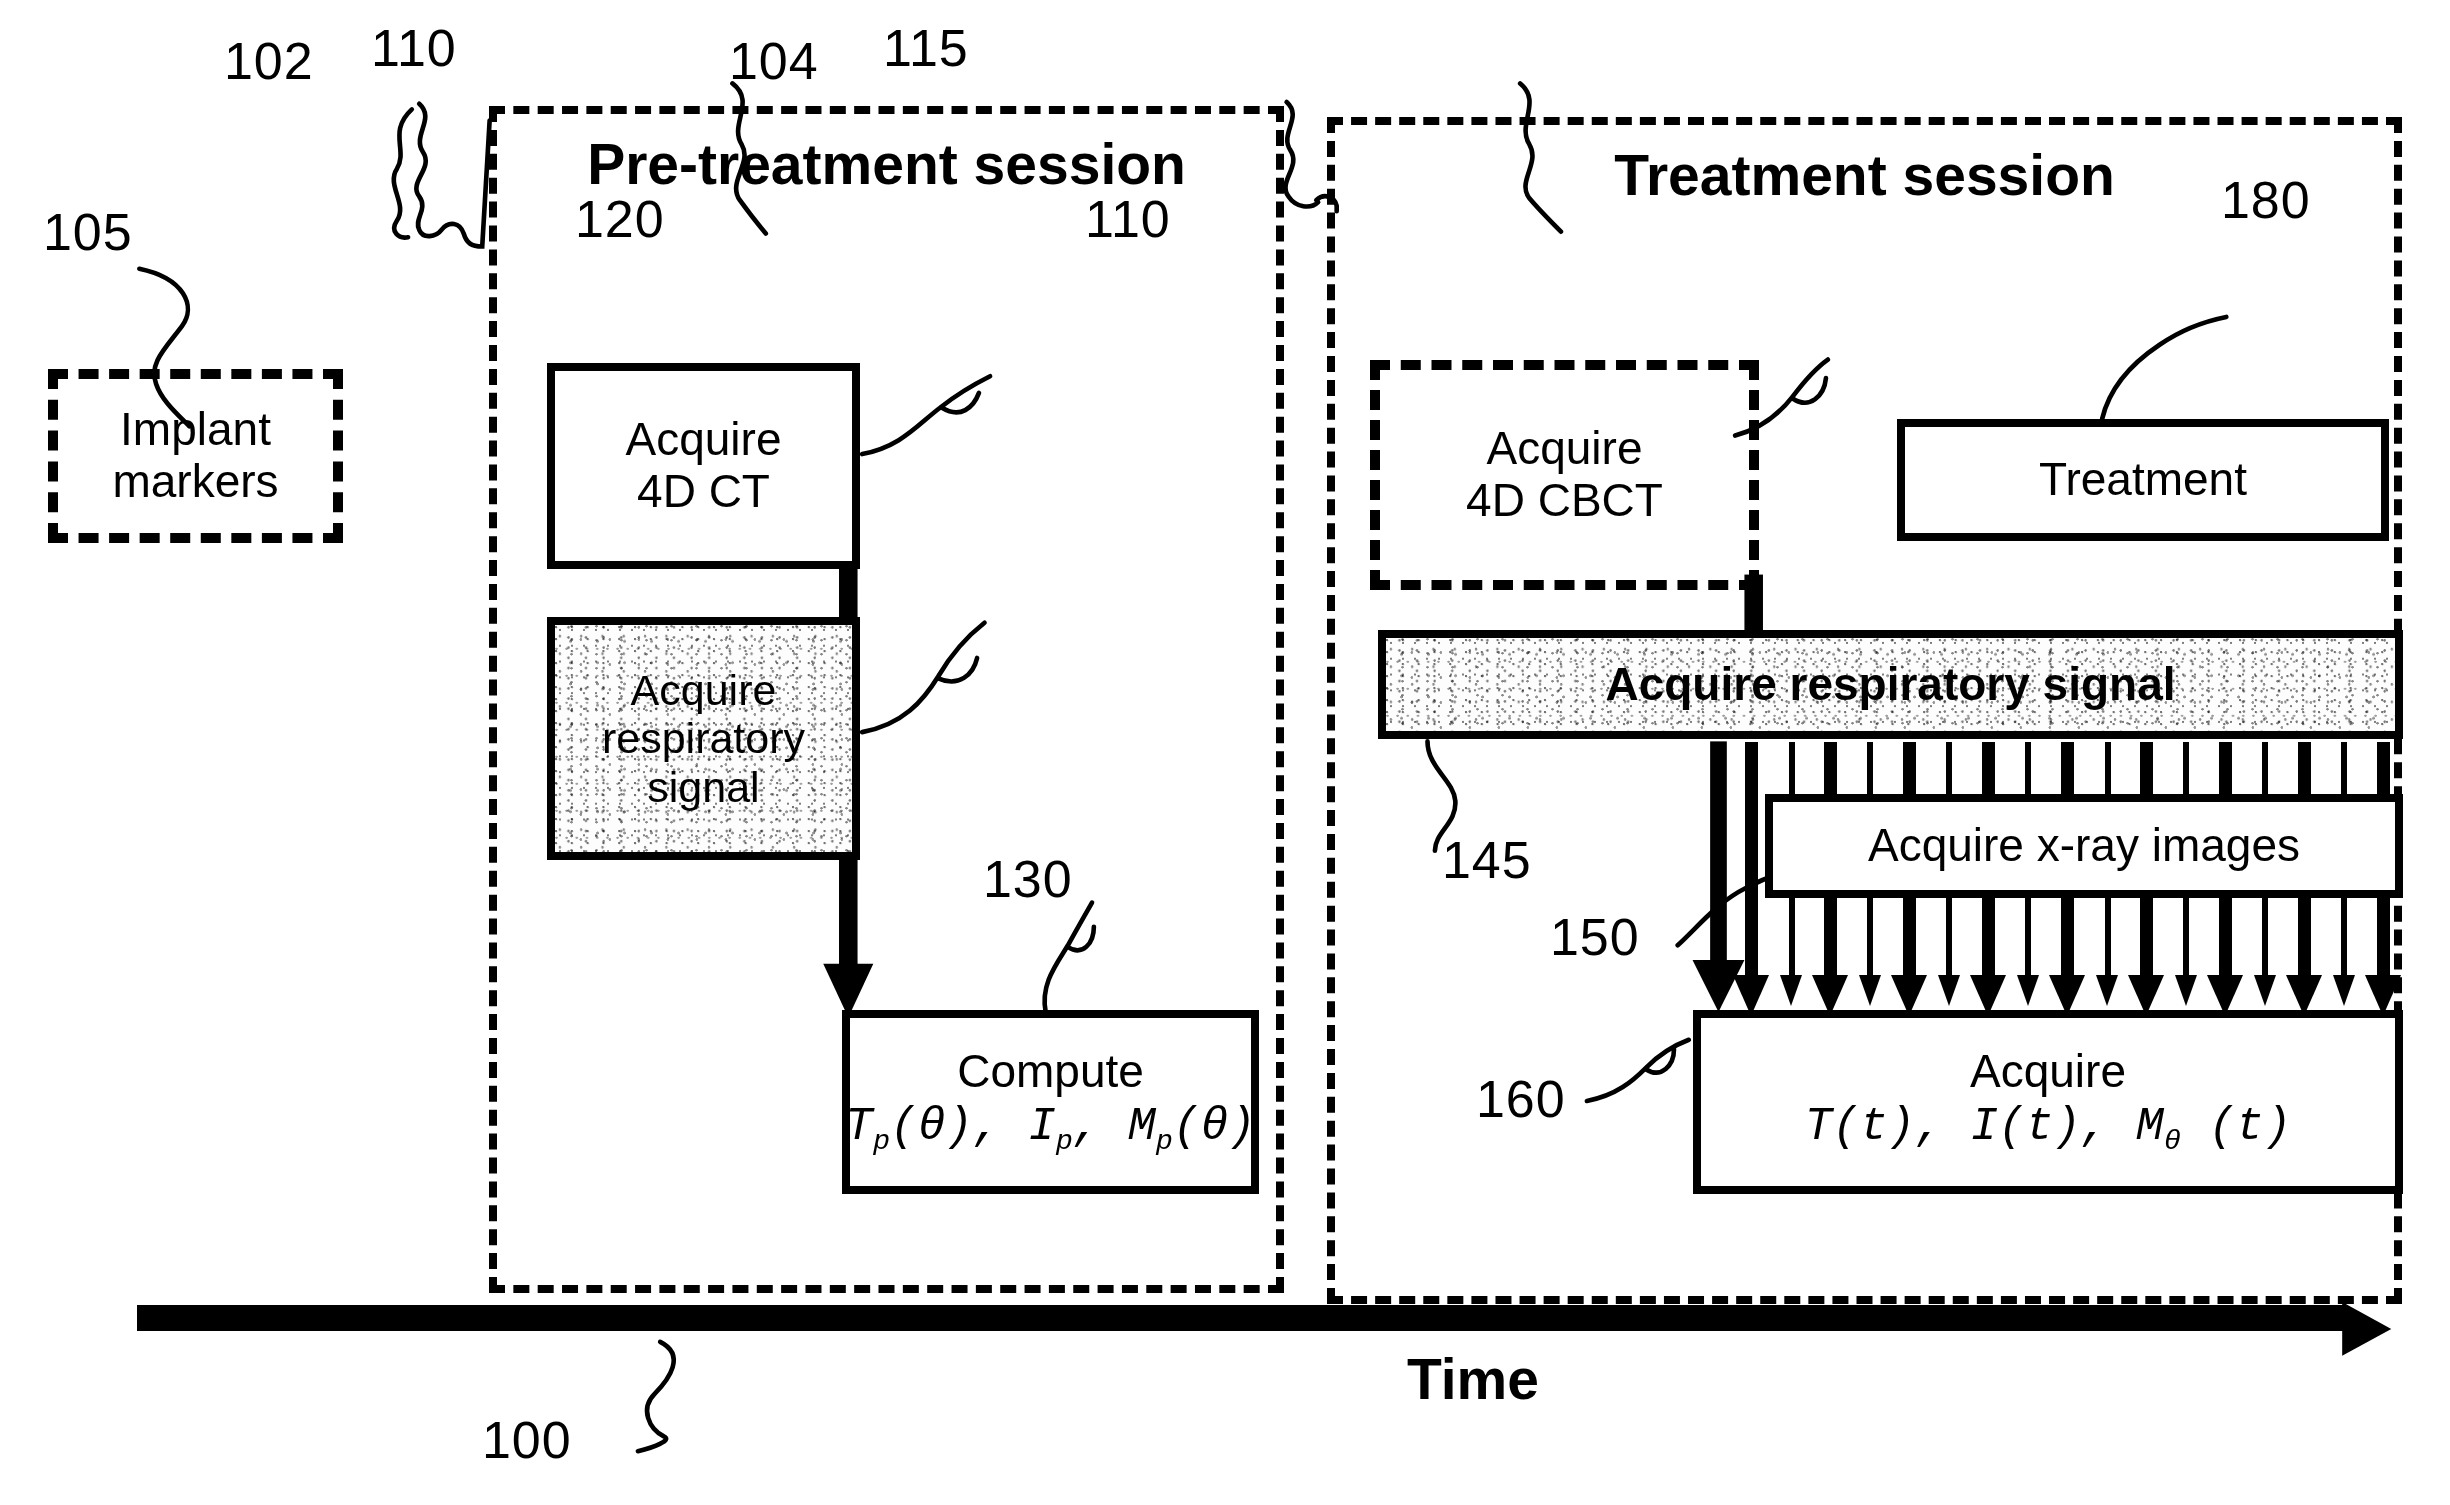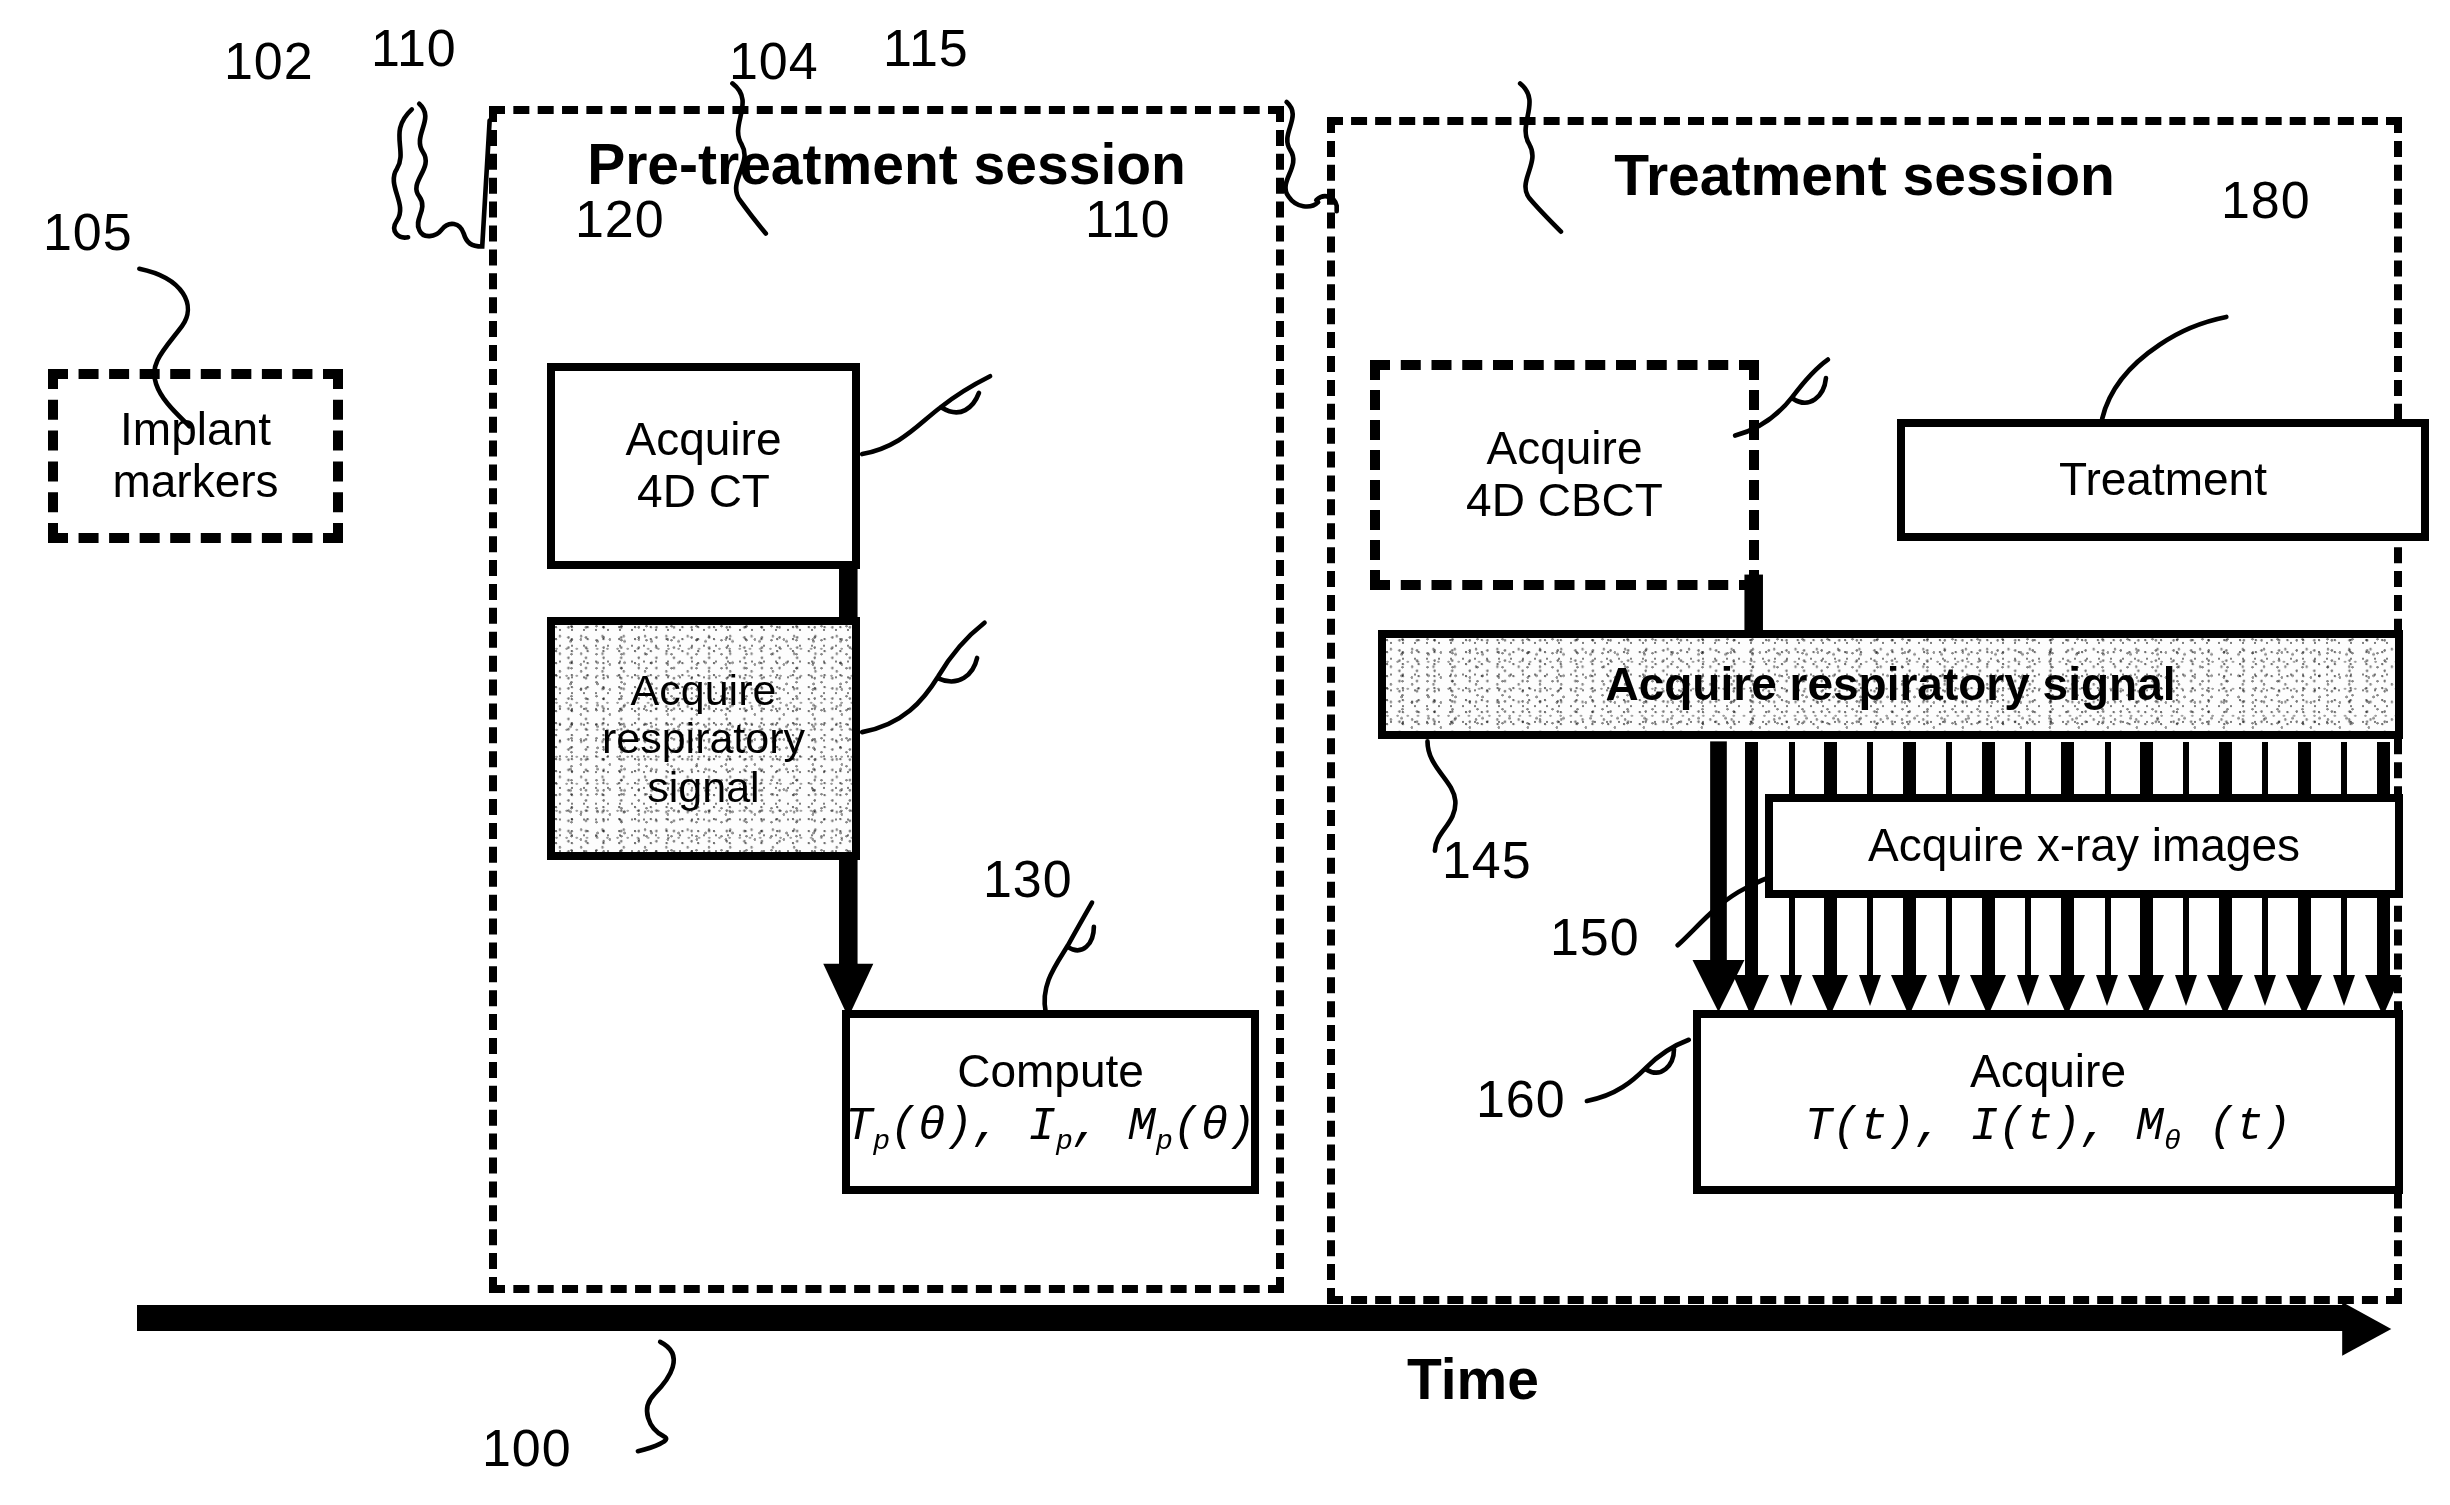--- a/index.html
+++ b/index.html
@@ -174,21 +174,21 @@
     [data-name="ref-numeral-115"]{left:1479px;top:20.4px;}
     [data-name="ref-numeral-105"]{left:54px;top:215px;}
     [data-name="ref-numeral-120"]{left:975px;top:341px;}
     [data-name="ref-numeral-125"]{left:970px;top:582px;}
     [data-name="ref-numeral-130"]{left:970px;top:842px;}
     [data-name="ref-numeral-140"]{left:1824px;top:324px;}
     [data-name="ref-numeral-180"]{left:2217px;top:174px;}
     [data-name="ref-numeral-145"]{left:1420px;top:825px;}
     [data-name="ref-numeral-150"]{left:1543px;top:892px;margin-top:14px;}
     [data-name="ref-numeral-160"]{left:1461px;top:1072px;}
-    [data-name="ref-numeral-100"]{left:480px;top:1409px;margin-top:8px;}
+    [data-name="ref-numeral-100"]{left:480px;top:1409px;}
   </style>
 
   <div class="abs dashbox" style="left:48px;top:369px;width:295px;height:174px;" data-name="implant-markers-box">
     <span class="boxtext">
       <span data-name="implant-markers-line1">Implant</span><br>
       <span data-name="implant-markers-line2">markers</span>
     </span>
   </div>
 
   <div class="abs session" style="left:489px;top:106px;width:795px;height:1187px;" data-name="pretreatment-session-container">
@@ -221,21 +221,21 @@
     <div class="session-title" data-name="treatment-session-title">Treatment session</div>
   </div>
 
   <div class="abs dashbox" style="left:1370px;top:360px;width:389px;height:230px;" data-name="acquire-4d-cbct-box">
     <span class="boxtext">
       <span data-name="acquire-4d-cbct-line1">Acquire</span><br>
       <span data-name="acquire-4d-cbct-line2">4D CBCT</span>
     </span>
   </div>
 
-  <div class="abs pbox" style="left:1897px;top:419px;width:532px;height:122px;" data-name="treatment-box">
+  <div class="abs pbox" style="left:1897px;top:419px;width:492px;height:122px;" data-name="treatment-box">
     <span class="boxtext" data-name="treatment-label">Treatment</span>
   </div>
 
   <div class="abs pbox noisy" style="left:1378px;top:630px;width:1025px;height:109px;font-weight:bold;" data-name="acquire-respiratory-signal-tx-box">
     <span class="boxtext" data-name="resp-tx-label">Acquire respiratory signal</span>
   </div>
 
   <div class="abs" id="tickrow" style="left:1732px;top:742px;width:671px;height:241px;" data-name="xray-tick-lines">
       <div class="abs" data-name="tick-line" style="left: 13px; top: 0px; width: 13px; height: 241px; background: rgb(0, 0, 0);"></div>
       <div class="abs" data-name="tick-line" style="left: 57px; top: 0px; width: 5.6px; height: 241px; background: rgb(0, 0, 0);"></div>

